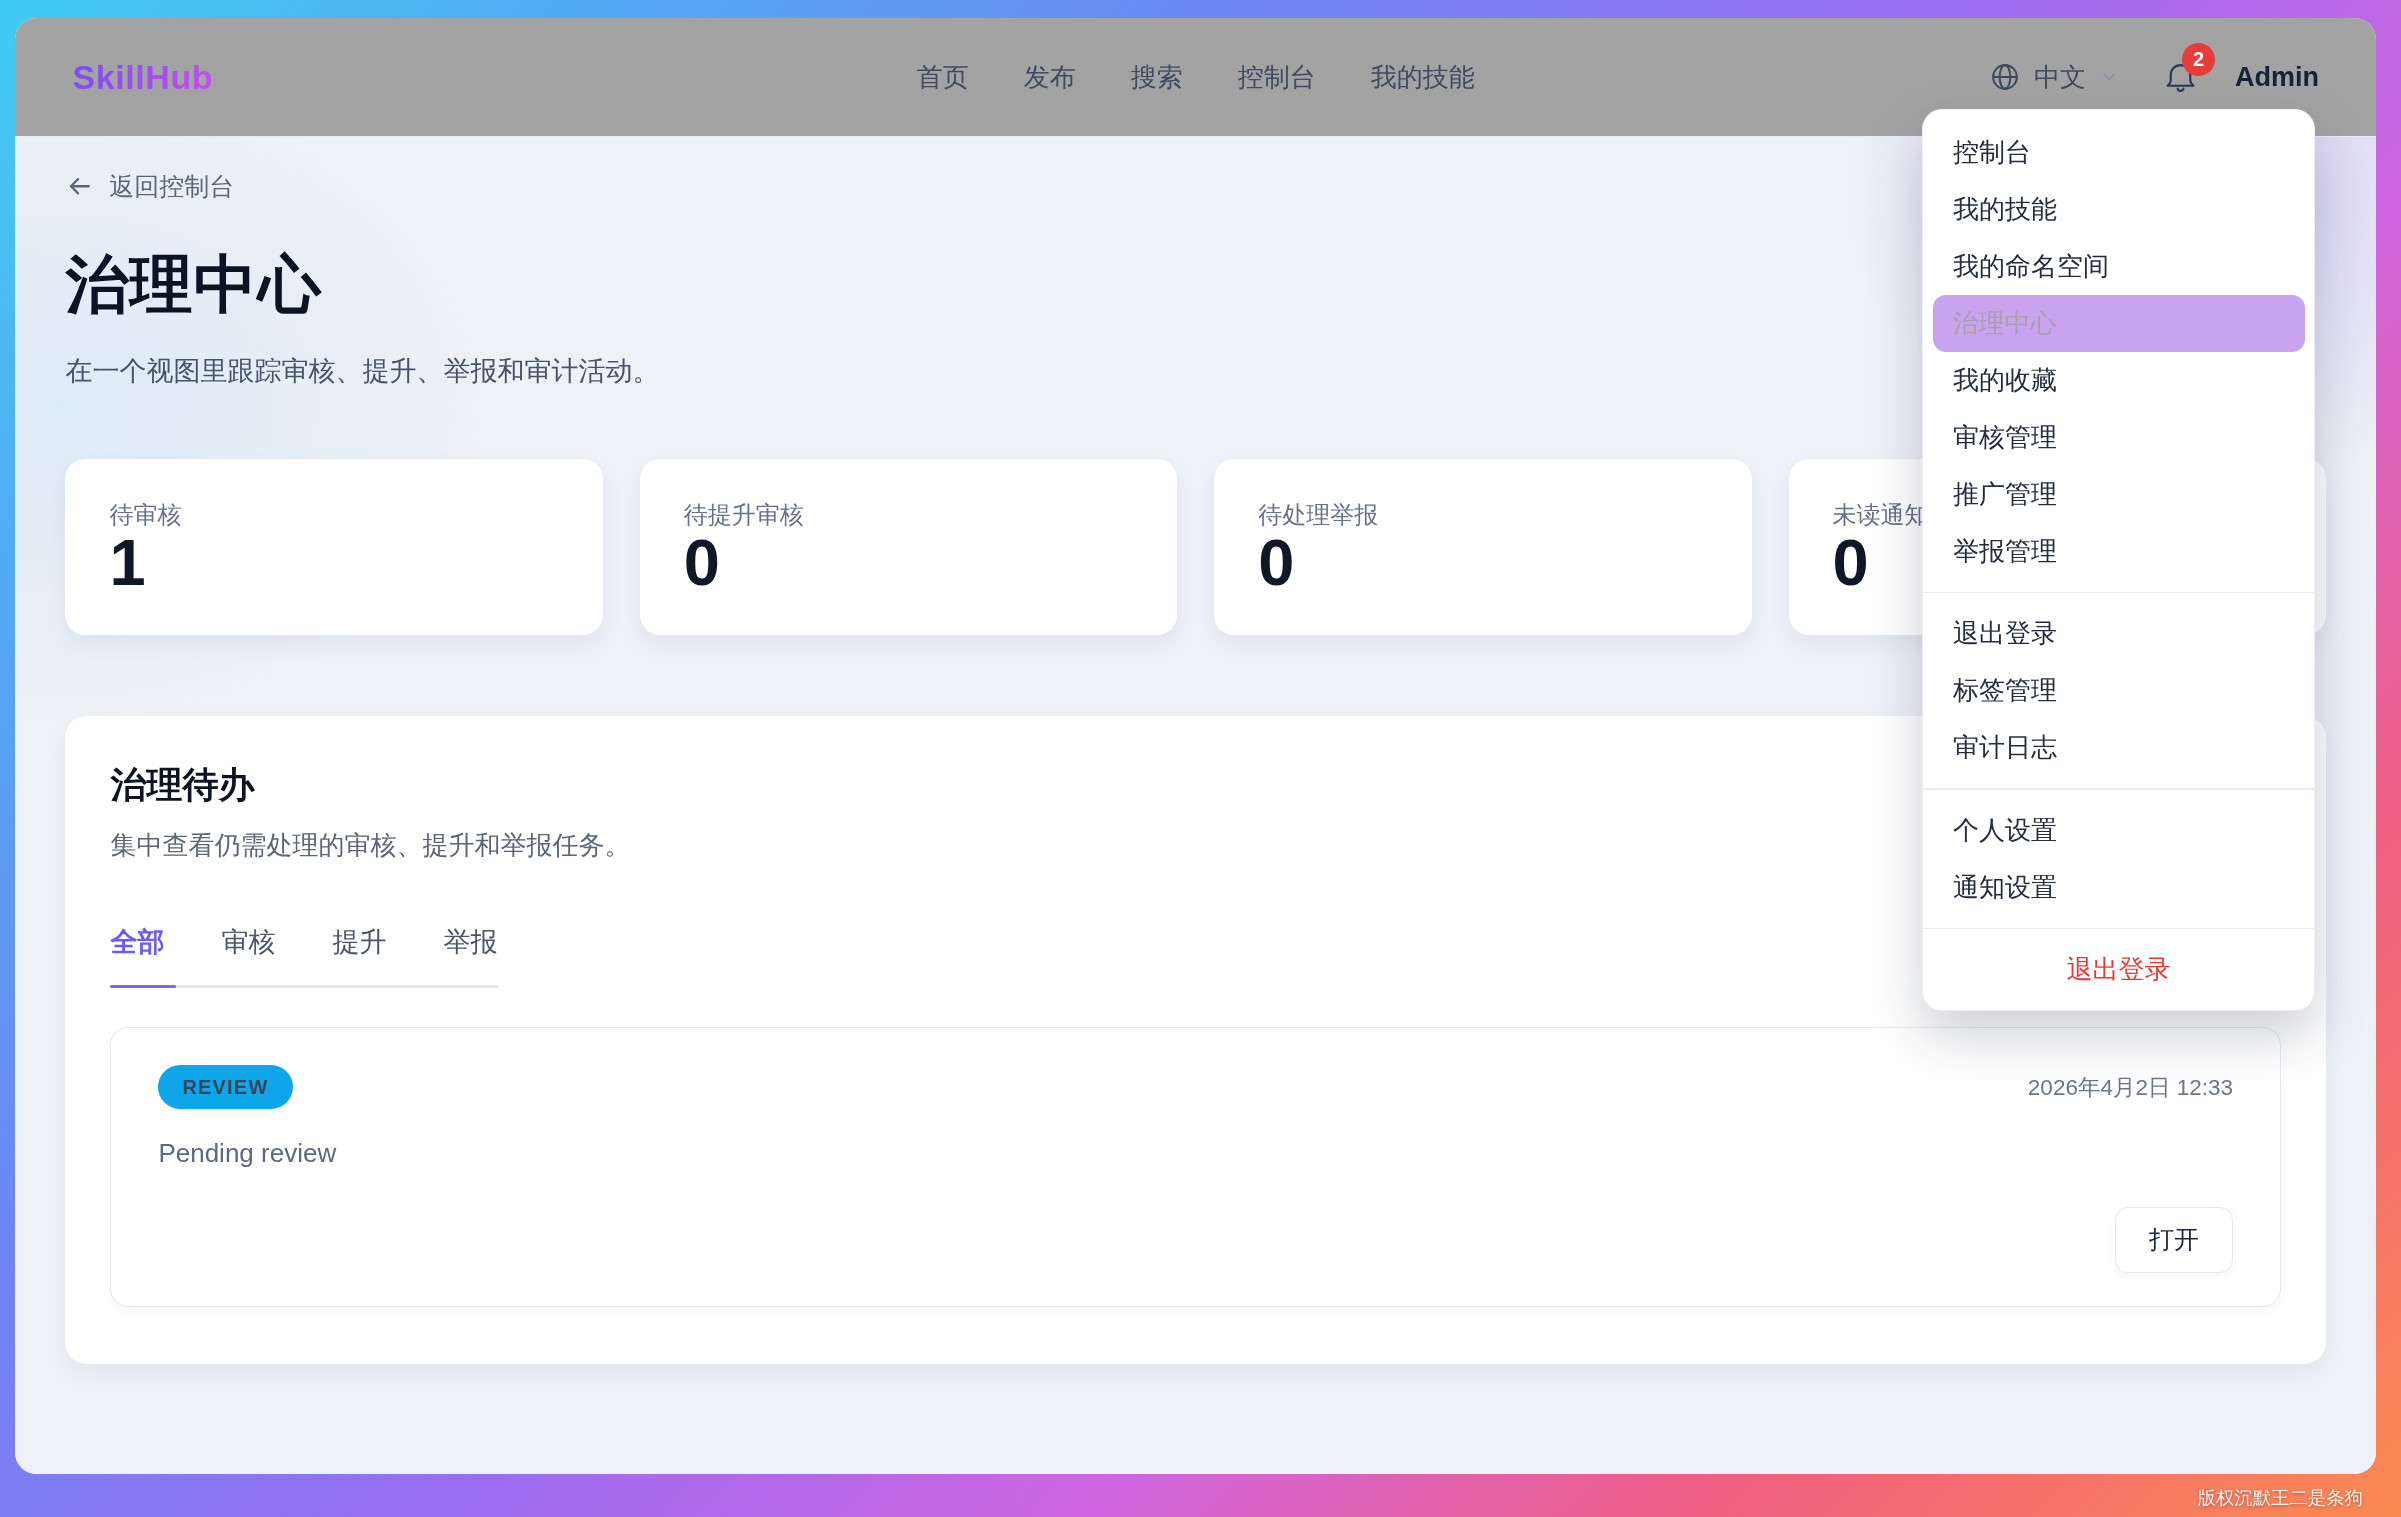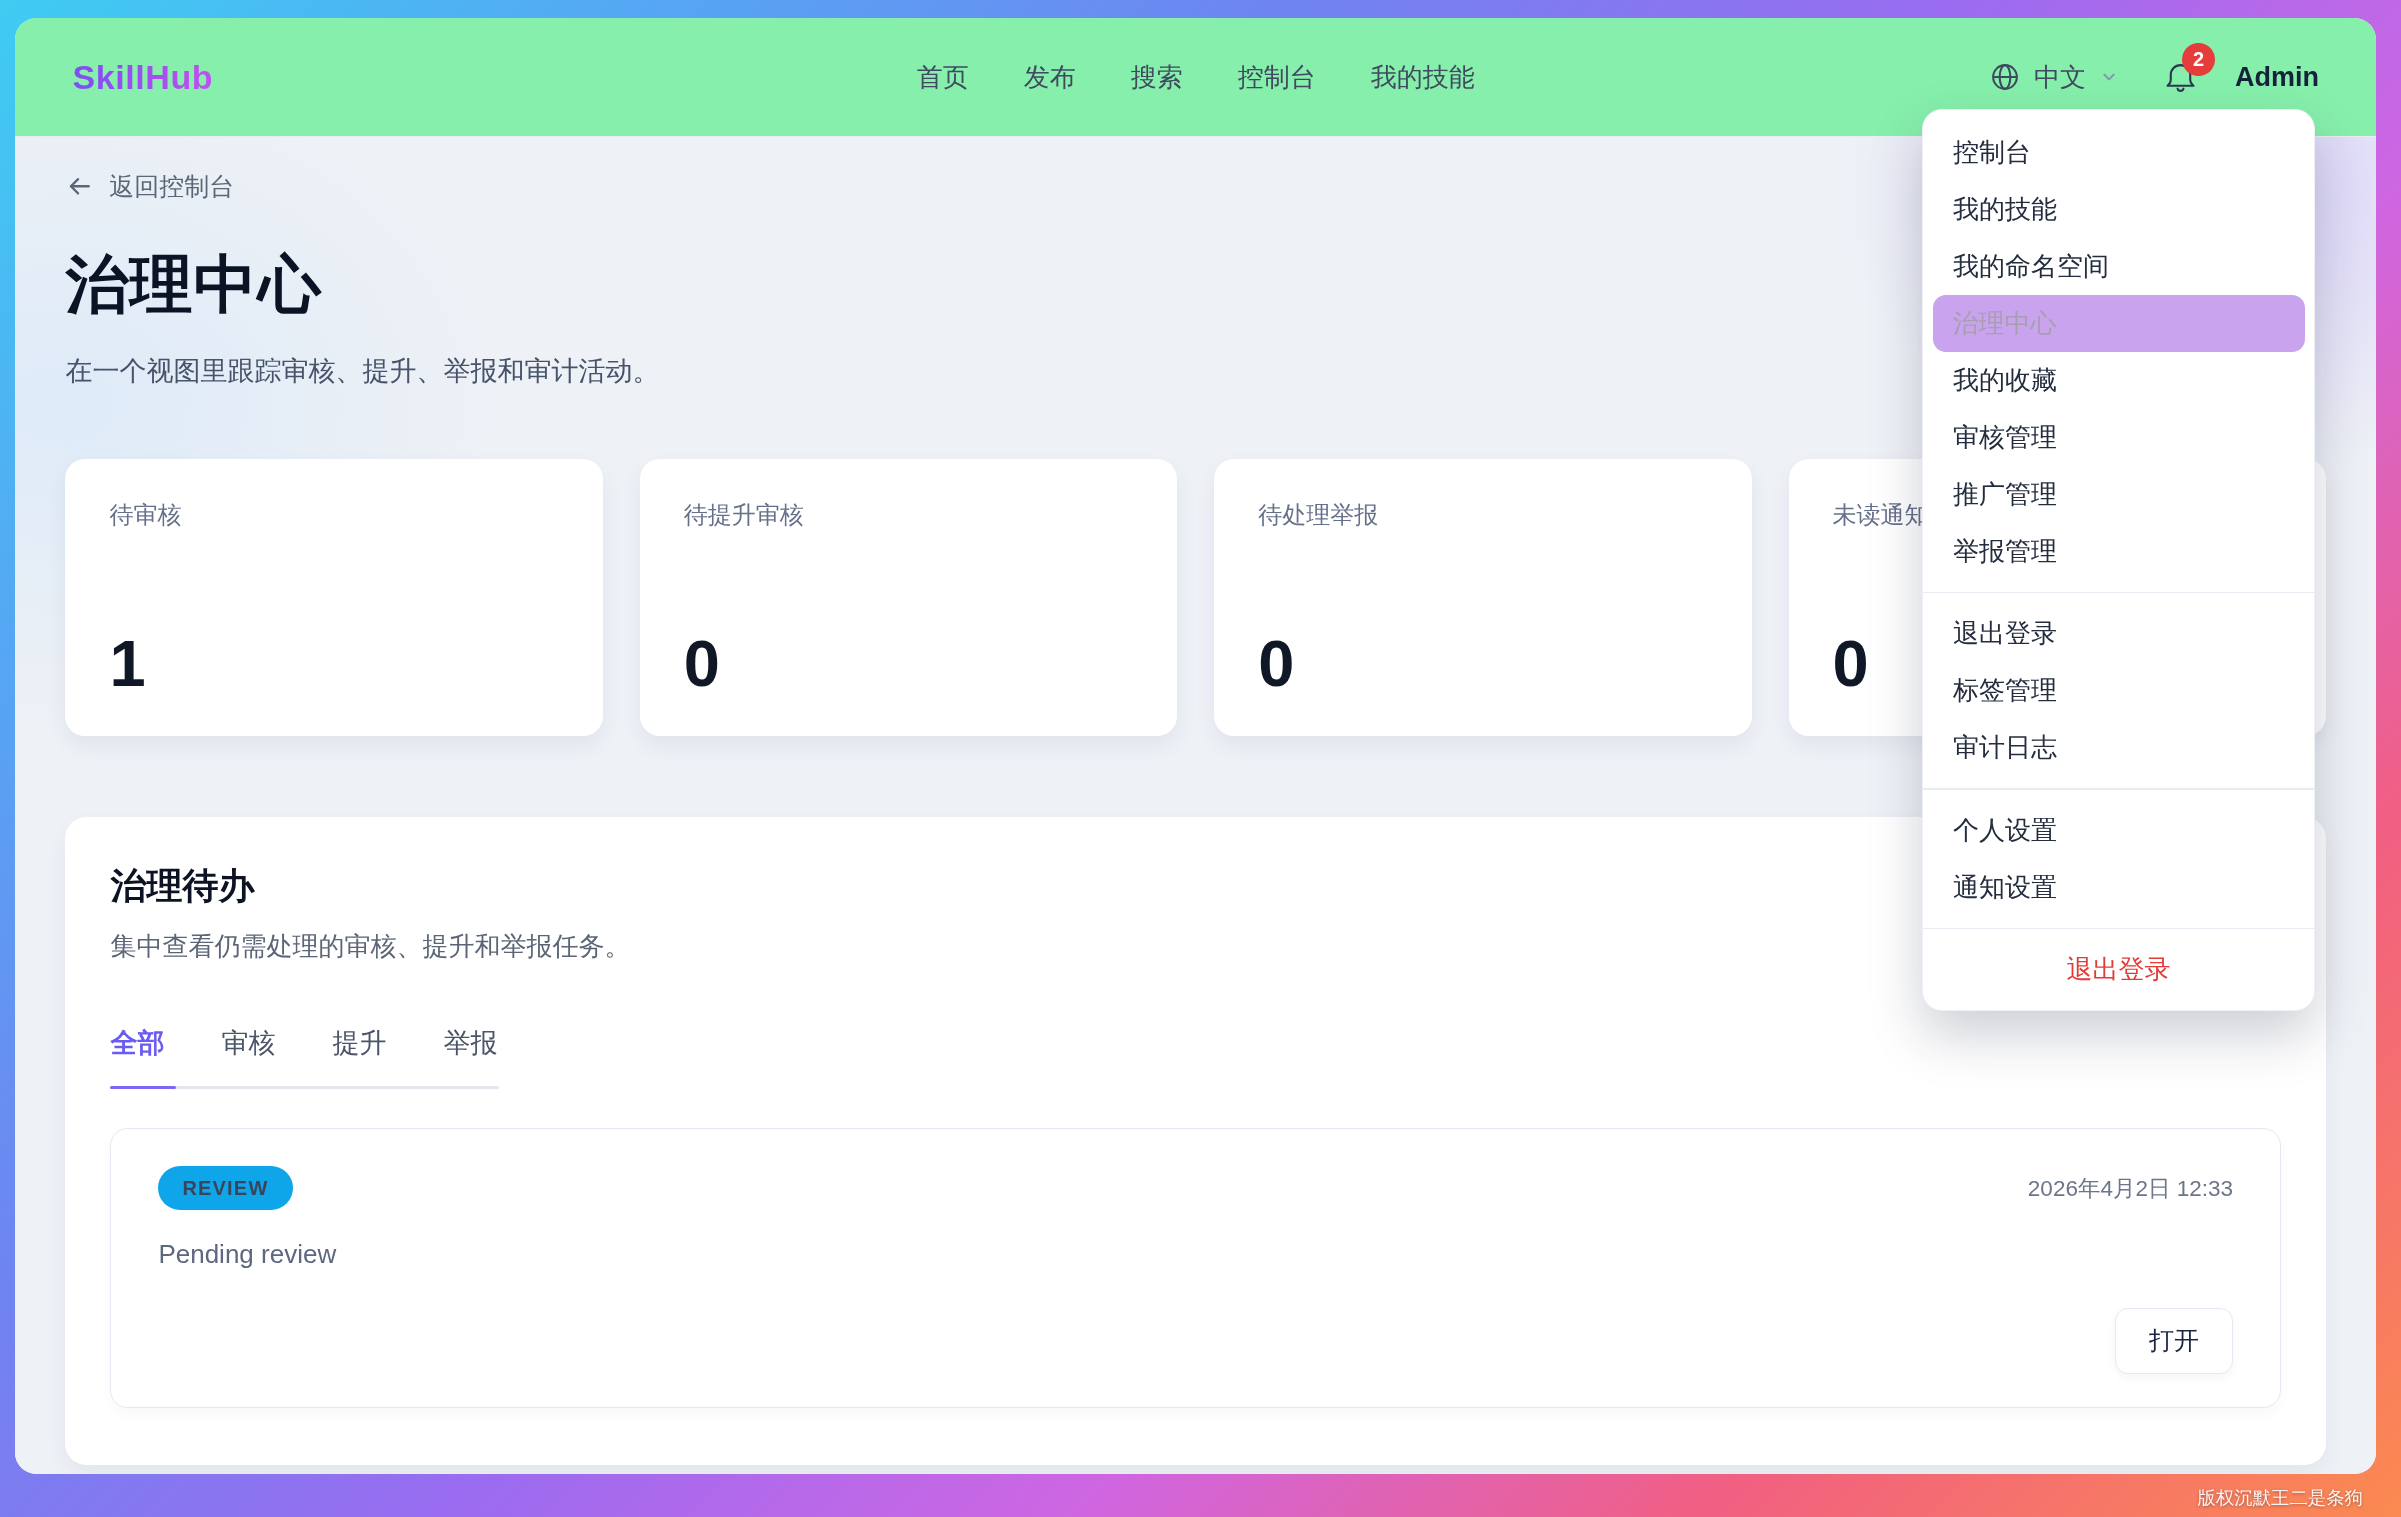--- a/index.html
+++ b/index.html
@@ -8,21 +8,21 @@
     font-family:"Liberation Sans","DejaVu Sans",sans-serif;
     background:linear-gradient(135deg,#3fccf2 0%,#57a4f3 18%,#6f84f1 33%,#9a6cf0 50%,#cf66e2 66%,#f15f82 82%,#fb8a50 100%);
     position:relative; color:#0d1526;
   }
   .app {
     position:absolute; left:15.4px; top:18px; right:25px; bottom:44px;
     border-radius:21.4px; background:#eef1f6; overflow:hidden;
   }
   
   .header {
-    position:relative; height:119px; background:#86efac;
+    position:relative; height:119px; background:#a3a3a3;
     border-bottom:1.2px solid #e8ecf3; display:flex; align-items:center;
     padding:12px 57px; z-index:5;
   }
   .logo {
     font-size:34px; font-weight:800; letter-spacing:0.6px;
     background:linear-gradient(90deg,#7c4ef5,#c44ef0);
     -webkit-background-clip:text; background-clip:text; color:transparent;
   }
   .nav {
     position:absolute; left:50%; transform:translateX(-50%);
@@ -46,21 +46,21 @@
       radial-gradient(712px 534px at 2% 20%, rgba(190,222,252,.35), rgba(190,222,252,0) 60%),
       #eef1f6;
   }
   .backlink { display:inline-flex; align-items:center; gap:15.4px; margin-top:33px;
     color:#5b6776; font-size:25px; cursor:pointer; }
   h1.pagetitle { margin-top:39px; font-size:63px; font-weight:800; color:#0b1424; letter-spacing:1.2px; }
   .pagesub { margin-top:25px; font-size:27px; color:#46536b; }
   
   .stats { display:flex; gap:37px; margin-top:70px; }
   .stat {
-    flex:1; height:277px; background:#fff; border-radius:20px;
+    flex:1; height:176px; background:#fff; border-radius:20px;
     box-shadow:0 9.5px 22.5px rgba(23,32,64,.06);
     padding:40px 44px; display:flex; flex-direction:column; justify-content:space-between;
   }
   .stat .slabel { font-size:24px; color:#66708a; white-space:nowrap; overflow:hidden; }
   .stat .svalue { font-size:65px; font-weight:800; color:#101828; line-height:1; }
   
   .todo {
     margin-top:81px; background:#fff; border-radius:21.4px;
     box-shadow:0 9.5px 22.5px rgba(23,32,64,.05);
     padding:45px 45px 57px;

